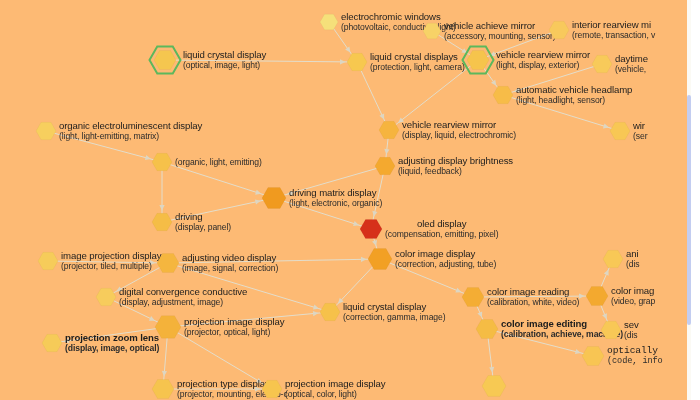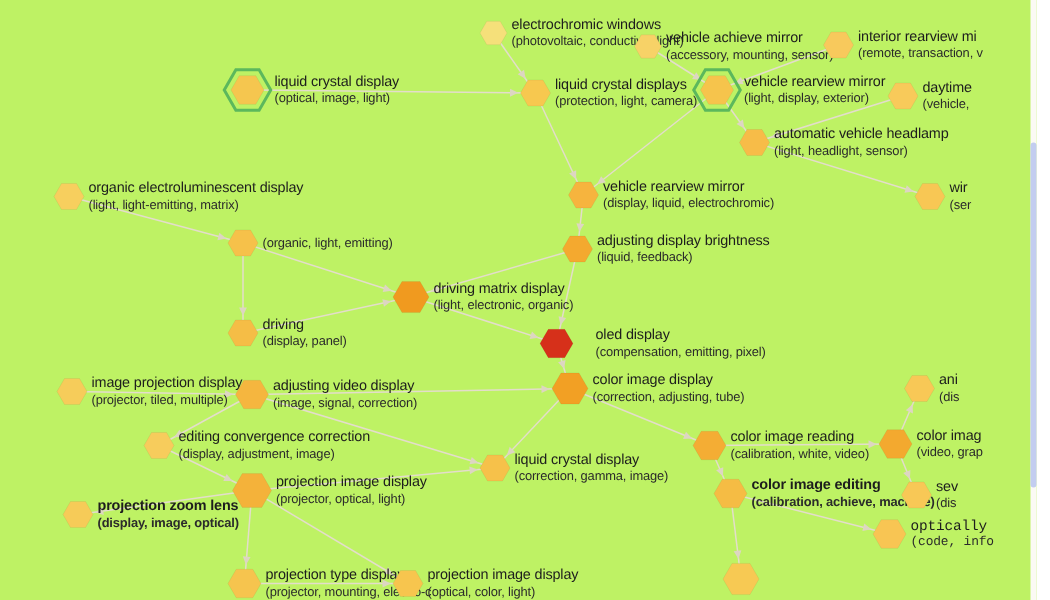--- a/index.html
+++ b/index.html
@@ -33,21 +33,21 @@
     background:#c3cdf0;border-radius:2px;
   }
   #right-gutter{
     position:absolute;right:0;top:0;width:9px;height:400px;
     background:#ffffff;
   }
 </style>
 </head>
 <body>
 
-<div id="graph-root" style="background: #bef264;">
+<div id="graph-root" style="background: #fdba74;">
   <svg id="edge-layer">
       <line x1="329" y1="22" x2="357" y2="62" stroke="#e3ddcb" stroke-width="1"></line>
       <polygon points="350.41,52.58 345.12,49.56 349.38,46.58" fill="#ddd6c2"></polygon>
       <line x1="432" y1="31" x2="478" y2="60" stroke="#e3ddcb" stroke-width="1"></line>
       <polygon points="467.43,53.33 461.39,52.60 464.16,48.20" fill="#ddd6c2"></polygon>
       <line x1="559" y1="30" x2="478" y2="60" stroke="#e3ddcb" stroke-width="1"></line>
       <polygon points="489.72,55.66 493.98,51.31 495.78,56.19" fill="#ddd6c2"></polygon>
       <line x1="165" y1="60" x2="357" y2="62" stroke="#e3ddcb" stroke-width="1"></line>
       <polygon points="345.50,61.88 339.97,64.42 340.03,59.22" fill="#ddd6c2"></polygon>
       <line x1="357" y1="62" x2="389" y2="130" stroke="#e3ddcb" stroke-width="1"></line>
@@ -249,21 +249,21 @@
         </svg>
         <div class="node-label" style="margin-left: 3px;">
           <div class="lbl-title">driving</div>
           <div class="lbl-sub">(display, panel)</div>
         </div>
       </div>
       <div class="node" style="left: 371px; top: 229px; width: 22px; height: 22px;">
         <svg width="26" height="26" class="node-hex" style="position: absolute; left: 50%; top: 50%; transform: translate(-50%, -50%);">
           <polygon points="24.00,13.00 18.50,22.53 7.50,22.53 2.00,13.00 7.50,3.47 18.50,3.47" fill="#d6301a" stroke="rgba(0,0,0,0.06)" stroke-width="0.6"></polygon>
         </svg>
-        <div class="node-label" style="margin-left: 15px;">
+        <div class="node-label" style="margin-left: 3px; text-align: center;">
           <div class="lbl-title">oled display</div>
           <div class="lbl-sub">(compensation, emitting, pixel)</div>
         </div>
       </div>
       <div class="node" style="left: 48px; top: 261px; width: 20px; height: 20px;">
         <svg width="24" height="24" class="node-hex" style="position: absolute; left: 50%; top: 50%; transform: translate(-50%, -50%);">
           <polygon points="22.00,12.00 17.00,20.66 7.00,20.66 2.00,12.00 7.00,3.34 17.00,3.34" fill="#f6cc5a" stroke="rgba(0,0,0,0.06)" stroke-width="0.6"></polygon>
         </svg>
         <div class="node-label" style="margin-left: 3px;">
           <div class="lbl-title">image projection display</div>
@@ -295,21 +295,21 @@
         <div class="node-label" style="margin-left: 3px;">
           <div class="lbl-title">ani</div>
           <div class="lbl-sub">(dis</div>
         </div>
       </div>
       <div class="node" style="left: 106px; top: 297px; width: 20px; height: 20px;">
         <svg width="24" height="24" class="node-hex" style="position: absolute; left: 50%; top: 50%; transform: translate(-50%, -50%);">
           <polygon points="22.00,12.00 17.00,20.66 7.00,20.66 2.00,12.00 7.00,3.34 17.00,3.34" fill="#f7cc5c" stroke="rgba(0,0,0,0.06)" stroke-width="0.6"></polygon>
         </svg>
         <div class="node-label" style="margin-left: 3px;">
-          <div class="lbl-title">editing convergence correction</div>
+          <div class="lbl-title">digital convergence conductive</div>
           <div class="lbl-sub">(display, adjustment, image)</div>
         </div>
       </div>
       <div class="node" style="left: 473px; top: 297px; width: 22px; height: 22px;">
         <svg width="26" height="26" class="node-hex" style="position: absolute; left: 50%; top: 50%; transform: translate(-50%, -50%);">
           <polygon points="24.00,13.00 18.50,22.53 7.50,22.53 2.00,13.00 7.50,3.47 18.50,3.47" fill="#f4ad34" stroke="rgba(0,0,0,0.06)" stroke-width="0.6"></polygon>
         </svg>
         <div class="node-label" style="margin-left: 3px;">
           <div class="lbl-title">color image reading</div>
           <div class="lbl-sub">(calibration, white, video)</div>

